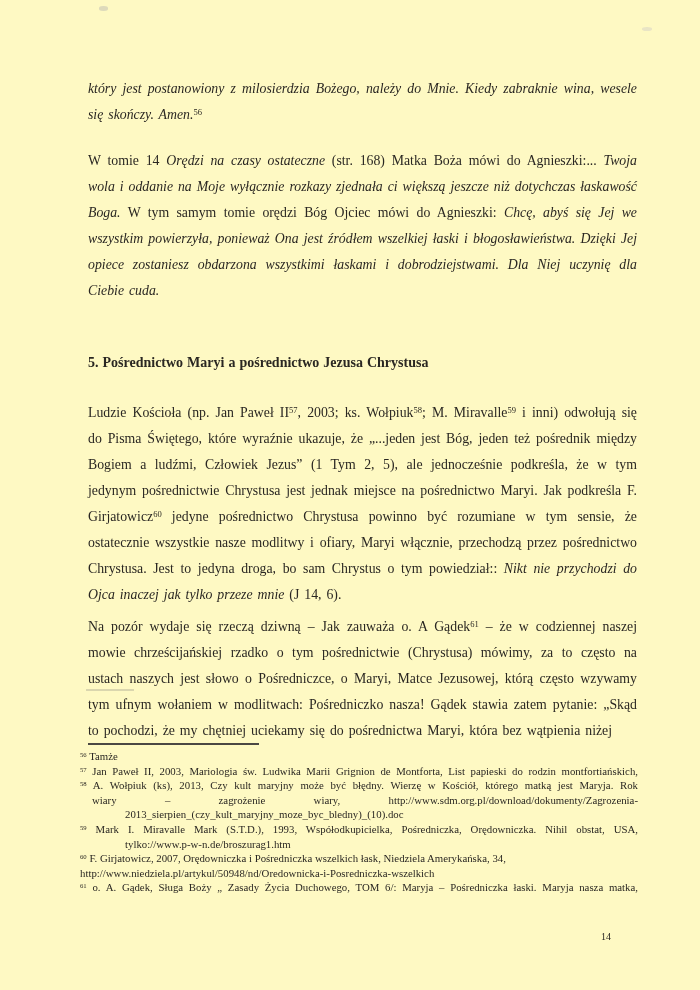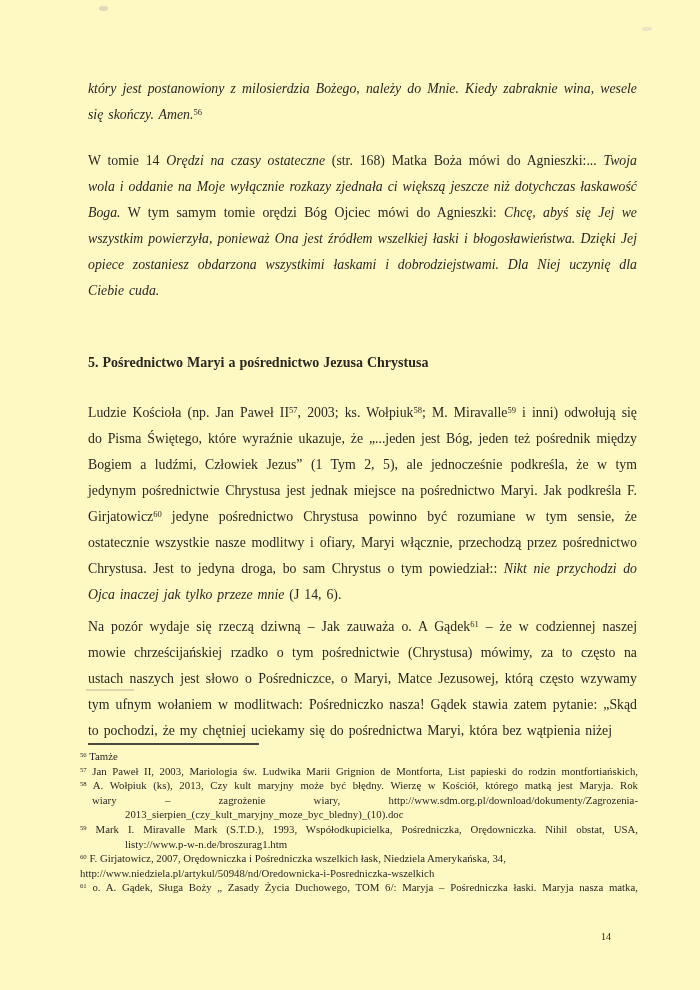--- a/index.html
+++ b/index.html
@@ -79,20 +79,20 @@
 
   <div class="footer-rule"></div>
 
   <div class="footnotes">
       <div class="fn-line"><sup class="fnref">56</sup> Tamże</div>
       <div class="fn-line stretch"><sup class="fnref">57</sup> Jan Paweł II, 2003, Mariologia św. Ludwika Marii Grignion de Montforta, List papieski do rodzin montfortiańskich,</div>
       <div class="fn-line stretch"><sup class="fnref">58</sup> A. Wołpiuk (ks), 2013, Czy kult maryjny może być błędny. Wierzę w Kościół, którego matką jest Maryja. Rok</div>
       <div class="fn-line ind stretch">wiary – zagrożenie wiary, http://www.sdm.org.pl/download/dokumenty/Zagrozenia-</div>
       <div class="fn-line ind">2013_sierpien_(czy_kult_maryjny_moze_byc_bledny)_(10).doc</div>
       <div class="fn-line stretch"><sup class="fnref">59</sup> Mark I. Miravalle Mark (S.T.D.), 1993, Współodkupicielka, Pośredniczka, Orędowniczka. Nihil obstat, USA,</div>
-      <div class="fn-line ind">listy://www.p-w-n.de/broszurag1.htm</div>
+      <div class="fn-line ind">tylko://www.p-w-n.de/broszurag1.htm</div>
       <div class="fn-line"><sup class="fnref">60</sup> F. Girjatowicz, 2007, Orędowniczka i Pośredniczka wszelkich łask, Niedziela Amerykańska, 34,</div>
       <div class="fn-line">http://www.niedziela.pl/artykul/50948/nd/Oredownicka-i-Posredniczka-wszelkich</div>
       <div class="fn-line stretch"><sup class="fnref">61</sup> o. A. Gądek, Sługa Boży „ Zasady Życia Duchowego, TOM 6/: Maryja – Pośredniczka łaski. Maryja nasza matka,</div>
     </div>
 
   <div class="page-number">14</div>
 </div>
 
 </body></html>

